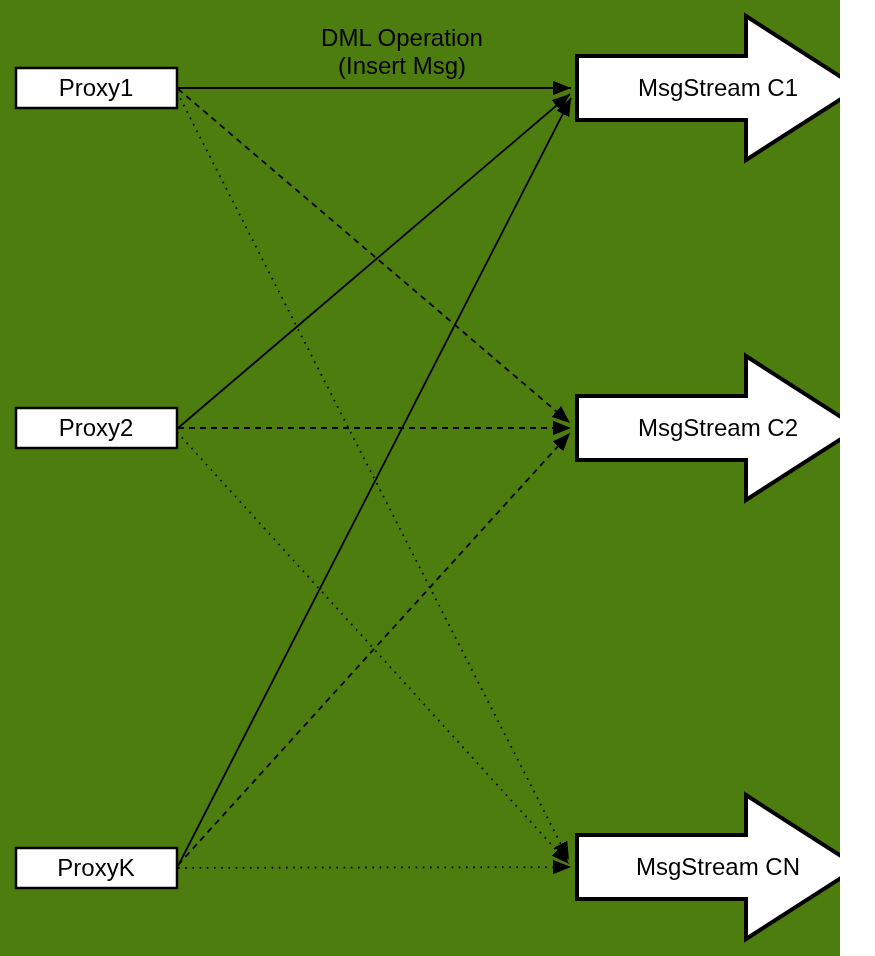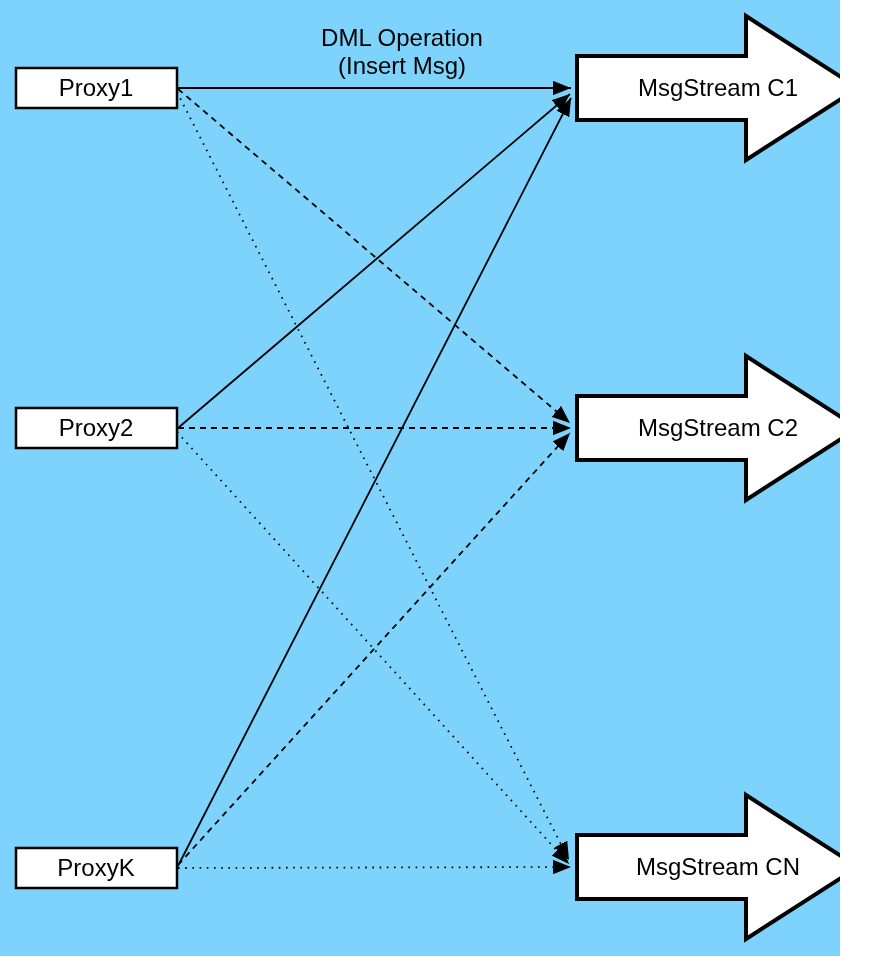--- a/index.html
+++ b/index.html
@@ -3,21 +3,21 @@
 <meta charset="utf-8">
 <style>
   html, body {
     margin: 0;
     padding: 0;
     background: #ffffff;
   }
   .page {
     width: 840px;
     height: 956px;
-    background: #7dd3fc;
+    background: #4d7c0f;
     position: relative;
     overflow: hidden;
     text-align: right;
   }
   svg { display: block; }
 
   .edge {
     stroke: #000000;
     stroke-width: 1.8;
     fill: none;

